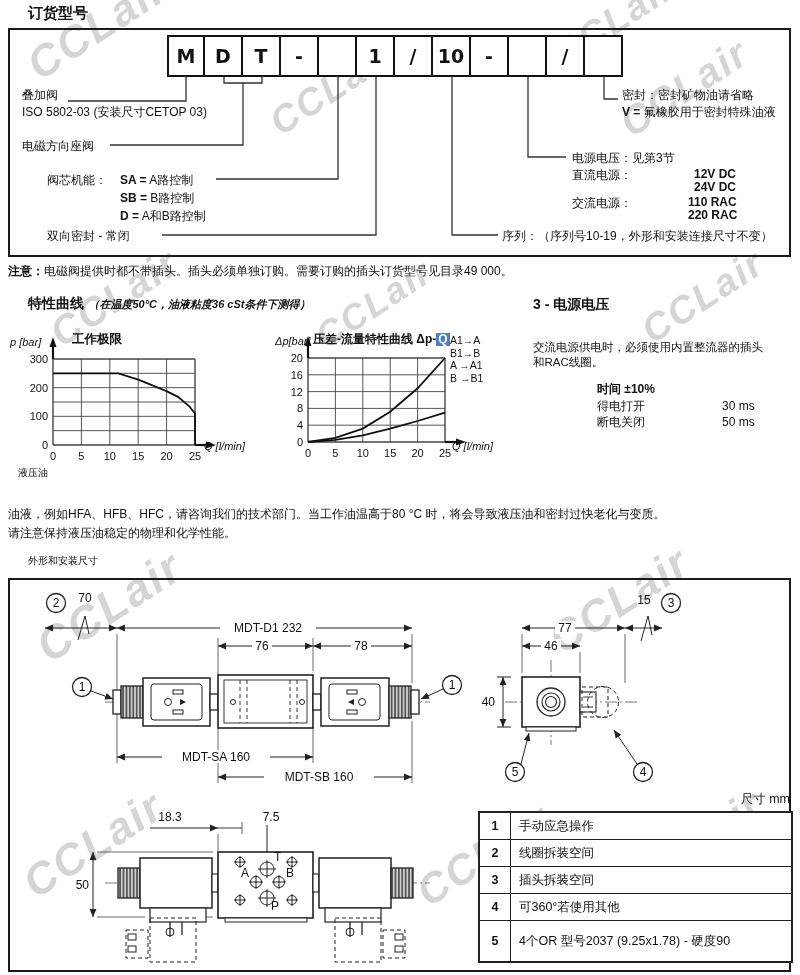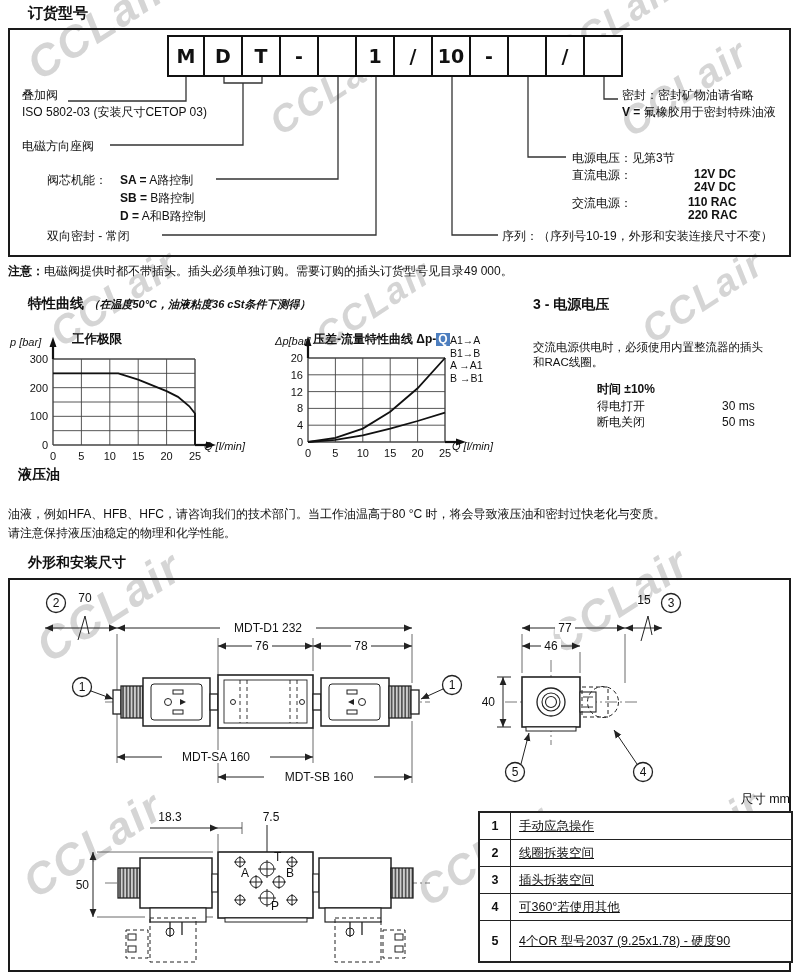--- a/index.html
+++ b/index.html
@@ -1,42 +1,42 @@
 <!DOCTYPE html>
 <html><head>
 <meta charset="utf-8">
 <style>
   html,body{margin:0;padding:0;background:#fff;}
   #page{position:relative;width:800px;height:975px;background:#fff;overflow:hidden;
         font-family:"Liberation Sans",sans-serif;color:#111;}
   .abs{position:absolute;}
   .h1{font-size:15px;font-weight:bold;text-align:right;}
   .h2{font-size:14px;font-weight:bold;}
-  .h3{font-size:14px;font-weight:bold;}
+  .h3{font-size:10px;font-weight:normal;}
   .small{font-size:11px;font-style:italic;}
   .body12{font-size:12px;line-height:19px;}
   .bold{font-weight:bold;}
   .box{border:2px solid #1a1a1a;background:transparent;}
   .cells{display:flex;}
   .cell{width:38px;height:42px;border:2px solid #111;border-left:none;box-sizing:border-box;
         display:flex;align-items:center;justify-content:center;
         font:bold 19px "DejaVu Sans",sans-serif;background:#fff;}
   .cell:first-child{border-left:2px solid #111;}
   .lbl{font-size:12px;white-space:nowrap;}
   .wm{position:absolute;font:bold italic 44px "Liberation Sans",sans-serif;color:#cbcbcb;
       opacity:.8;transform:rotate(-33deg);transform-origin:left top;pointer-events:none;letter-spacing:2px;}
   .qhl{display:inline-block;background:#4d7ebf;color:#fff;padding:0 2px;line-height:13px;}
   svg text{font-family:"Liberation Sans",sans-serif;}
   .legend{font-size:10.5px;line-height:12.5px;white-space:nowrap;}
   .tbl{border:2px solid #222;background:#fff;}
   .trow{display:flex;border-top:1.5px solid #222;}
   .trow:first-child{border-top:none;}
   .tnum{width:30px;border-right:1.5px solid #222;display:flex;align-items:center;justify-content:center;
         font-weight:bold;font-size:12.5px;}
-  .ttxt{flex:1;padding:2px 8px;font-size:12.5px;display:flex;flex-direction:column;justify-content:center;text-decoration:underline;}
+  .ttxt{flex:1;padding:2px 8px;font-size:12.5px;display:flex;flex-direction:column;justify-content:center;}
 </style>
 </head>
 <body>
 
 <div id="page">
 
   
   <svg width="0" height="0">
     <defs>
       <marker id="mE" markerWidth="9" markerHeight="8" refX="8" refY="4" orient="auto" markerUnits="userSpaceOnUse">

